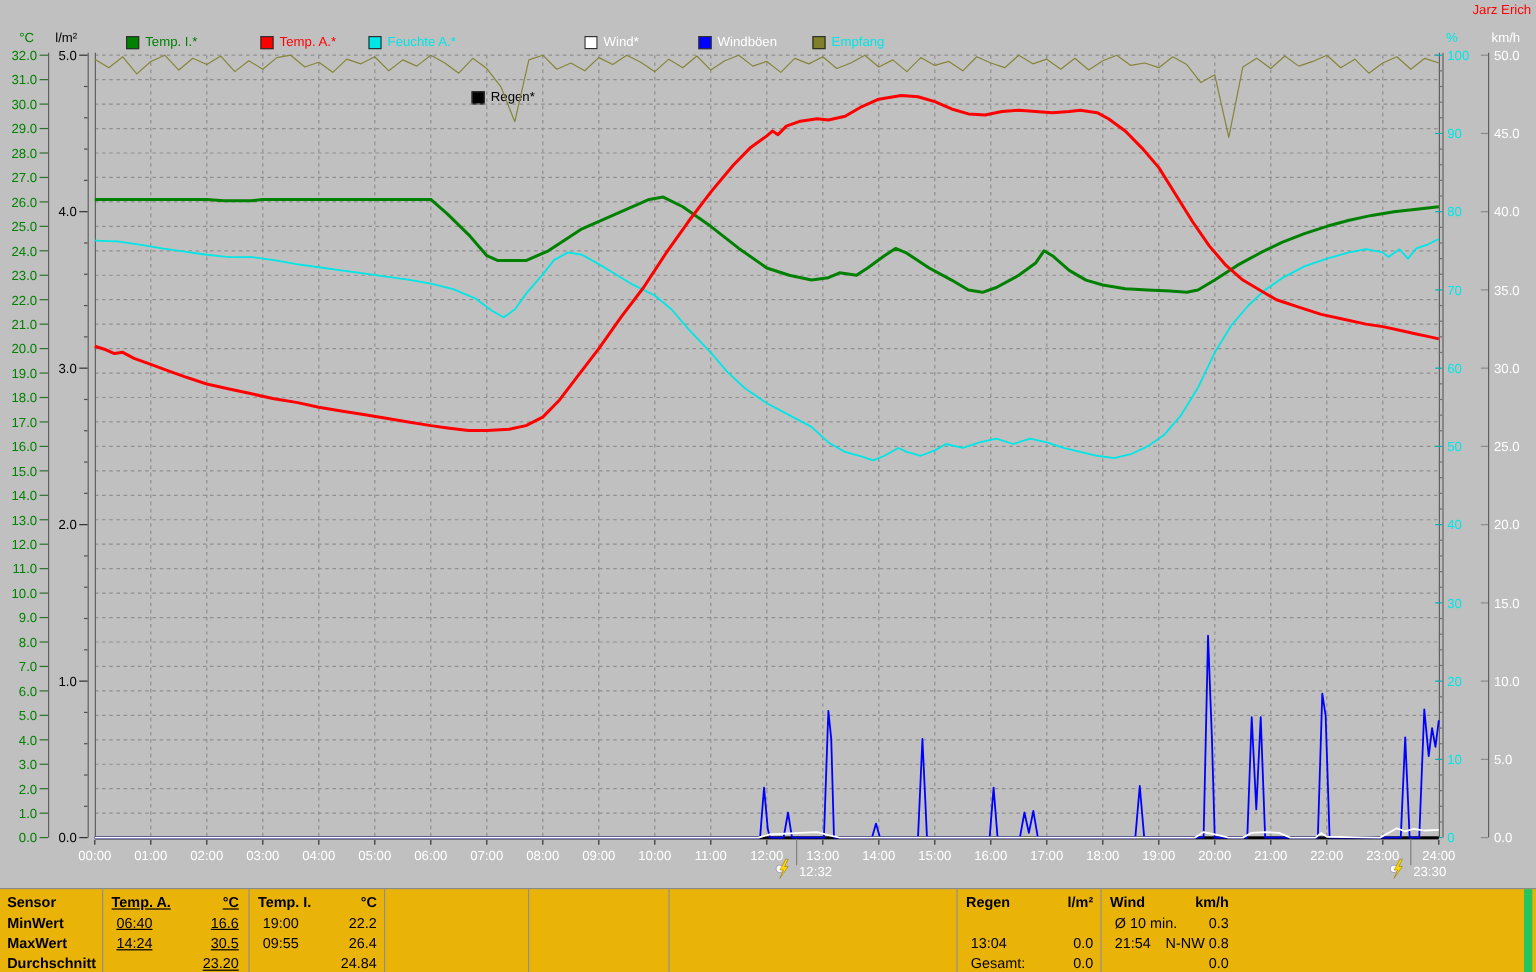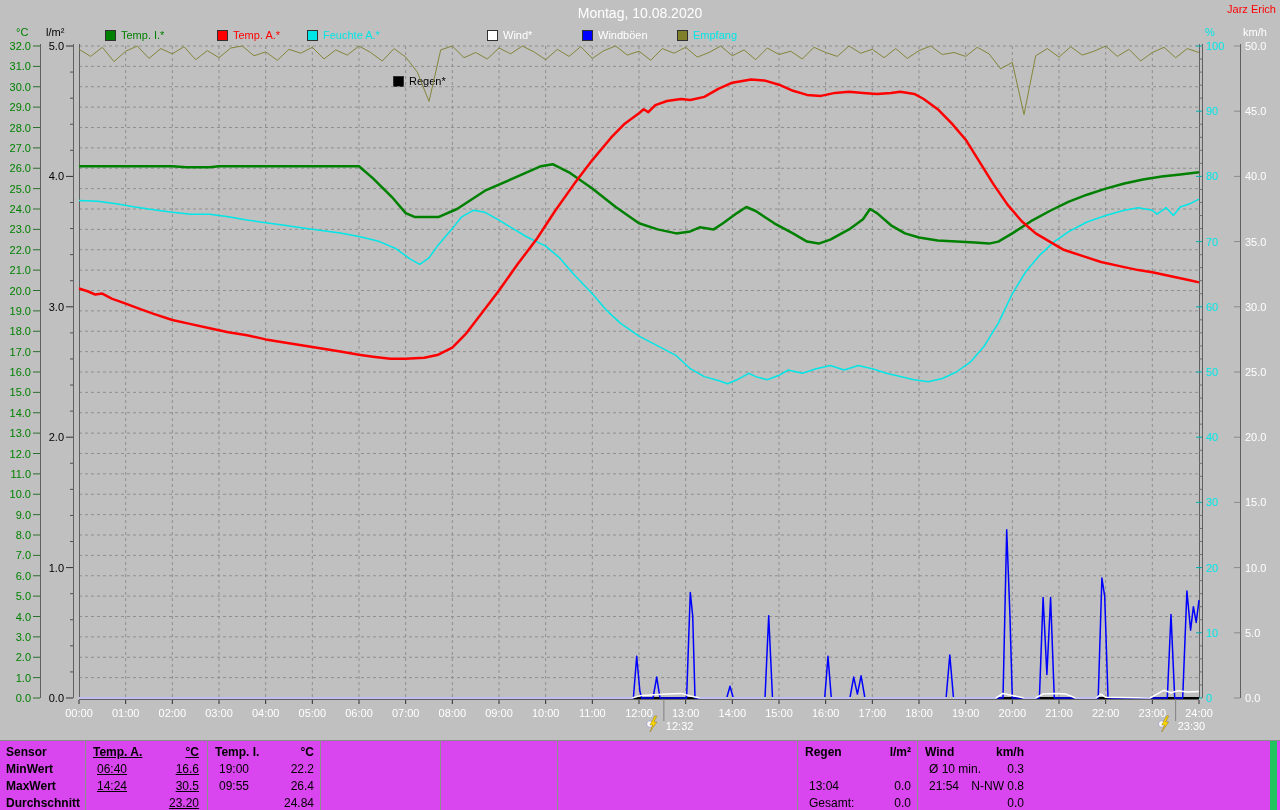--- a/index.html
+++ b/index.html
@@ -6,38 +6,37 @@
   .screen{position:relative;width:1280px;height:810px;background:#c0c0c0;overflow:hidden;
           font-family:"Liberation Sans",sans-serif;}
   .abs{position:absolute;}
   .title{top:5px;left:0;width:100%;text-align:center;color:#ffffff;font-size:14px;}
   .user{top:3px;right:4px;color:#ff0000;font-size:11px;}
   .unit-label{top:26px;font-size:11px;}
   #legend{top:29px;left:0;width:1280px;height:15px;}
   .legend-item{position:absolute;top:0;display:flex;align-items:center;font-size:11px;cursor:default;padding-left:20px;}
   .legend-swatch{width:9px;height:9px;border:1px solid #303030;margin-right:5px;display:inline-block;}
   #plot{top:0;left:0;}
-  #table{top:740px;left:0;width:1280px;height:70px;background:#d946ef;border-top:1px solid #8a8a8a;}
+  #table{top:740px;left:0;width:1280px;height:70px;background:#eab308;border-top:1px solid #8a8a8a;}
   .tcol{position:absolute;top:0;height:70px;border-left:1px solid #8f8f8f;box-sizing:border-box;
         padding-top:2px;font-size:12px;color:#000;}
   .tcol.first{border-left:none;}
   .tcol.last{border-right:7px solid #22c55e;}
   .trow{height:17px;display:flex;align-items:center;box-sizing:border-box;}
   .trow .l{flex:1;text-align:left;padding-left:11px;white-space:nowrap;}
   .trow .r{text-align:right;padding-right:6px;white-space:nowrap;}
   .trow.hdr{font-weight:bold;}
   .trow.hdr .l{padding-left:7px;}
   .rowlabels .trow{font-weight:bold;padding-left:6px;}
   text{font-family:"Liberation Sans",sans-serif;}
 </style>
 </head>
 <body>
 
 <div class="screen">
-  <div class="abs title">Montag, 10.08.2020</div>
   <div class="abs user">Jarz Erich</div>
 
   <div class="abs unit-label" style="left:16px;color:#008000;">°C</div>
   <div class="abs unit-label" style="left:46px;color:#000000;">l/m²</div>
   <div class="abs unit-label" style="left:1205px;color:#00e6e6;">%</div>
   <div class="abs unit-label" style="left:1243px;color:#ffffff;">km/h</div>
 
   <div class="abs" id="legend">
       <div class="legend-item" style="left: 85px;">
         <span class="legend-swatch" style="background: rgb(0, 128, 0);"></span>

